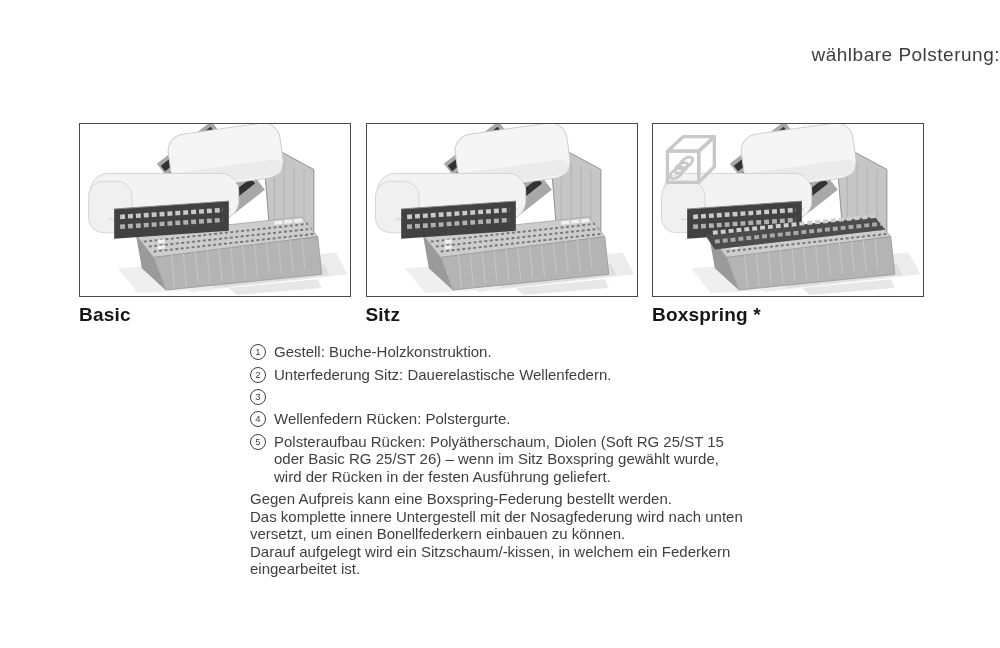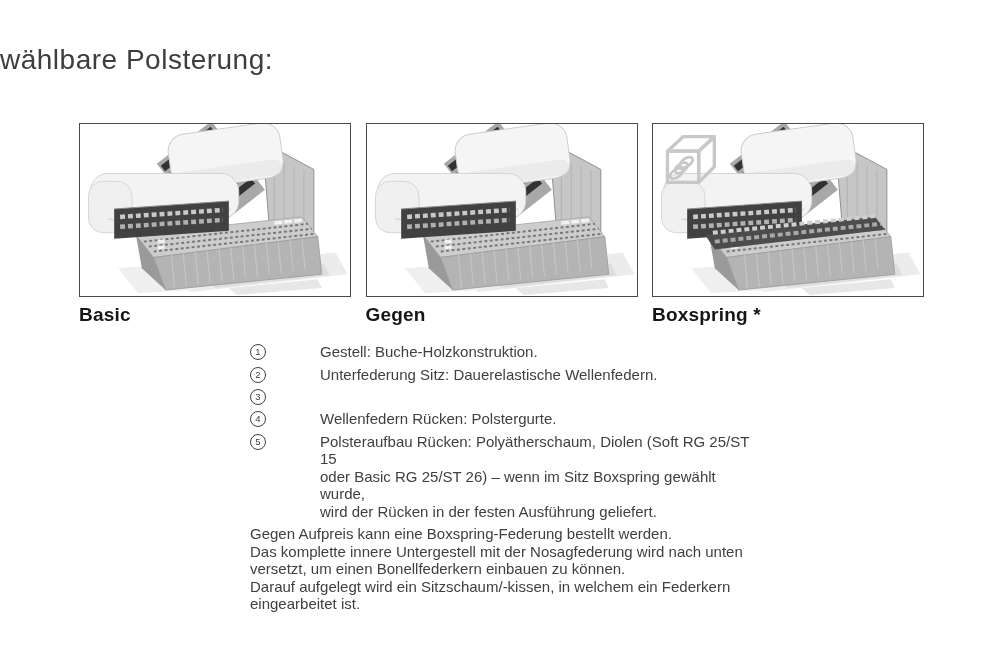--- a/index.html
+++ b/index.html
@@ -1,22 +1,22 @@
 <!DOCTYPE html>
 <html><head>
 <meta charset="utf-8">
 <style>
   html,body{margin:0;padding:0;background:#fff;}
   .page{
     position:relative;width:1000px;height:648px;background:#ffffff;overflow:hidden;
     font-family:"Liberation Sans","DejaVu Sans",sans-serif;color:#3f3f3f;
   }
   .title{
-    position:absolute;top:44px;left:0;width:1000px;text-align:left;
-    font-size:28px;font-weight:300;letter-spacing:.5px;color:#3d3d3d;
+    position:absolute;top:44px;left:0;width:1000px;text-align:right;
+    font-size:19px;font-weight:300;letter-spacing:.5px;color:#3d3d3d;
   }
   .panels-row{
     position:absolute;left:79px;top:123px;width:853px;
     display:flex;justify-content:space-between;
   }
   .panel{width:280px;}
   .panel-frame{
     position:relative;width:272px;height:174px;box-sizing:border-box;
     border:1.5px solid #4a4a4a;background:#ffffff;overflow:hidden;
   }
@@ -28,21 +28,21 @@
   .spec{
     position:absolute;left:250px;top:343px;width:512px;
     font-size:15px;line-height:17.5px;color:#3f3f3f;
   }
   .spec-item{display:flex;align-items:flex-start;margin-bottom:5px;}
   .num-badge{
     flex:0 0 auto;width:14px;height:14px;margin:1px 8px 0 0;
     border:1px solid #3f3f3f;border-radius:50%;
     font-size:9.5px;line-height:14px;text-align:center;color:#3f3f3f;
   }
-  .spec-text{white-space:pre-line;margin-left:46px;}
+  .spec-text{white-space:pre-line;}
   .note{margin-top:2px;white-space:pre-line;}
 </style>
 </head>
 <body>
 
 <svg width="0" height="0" style="position:absolute" aria-hidden="true">
   <defs>
     <g id="sofa-art">
 
       <g>
@@ -127,21 +127,21 @@
       </div>
       <div class="panel-label">Basic</div>
     </div>
 
     <div class="panel">
       <div class="panel-frame">
         <svg class="sofa-svg" viewBox="0 0 272 174">
             <use href="#sofa-art"></use>
           </svg>
       </div>
-      <div class="panel-label">Gegen</div>
+      <div class="panel-label">Sitz</div>
     </div>
 
     <div class="panel">
       <div class="panel-frame">
         <svg class="sofa-svg" viewBox="0 0 272 174">
           <use href="#sofa-art"></use>
           <use href="#sofa-bonell"></use>
         </svg>
         <svg class="boxspring-icon" viewBox="0 0 104 104">
           <g fill="none" stroke="#c8c8c8" stroke-width="6" stroke-linejoin="round" stroke-linecap="round">

